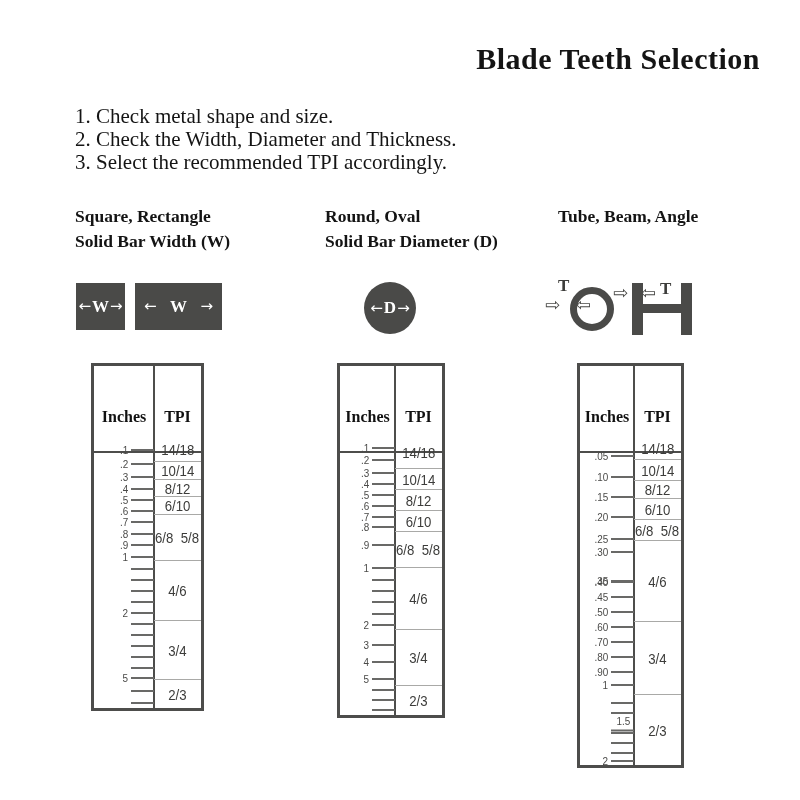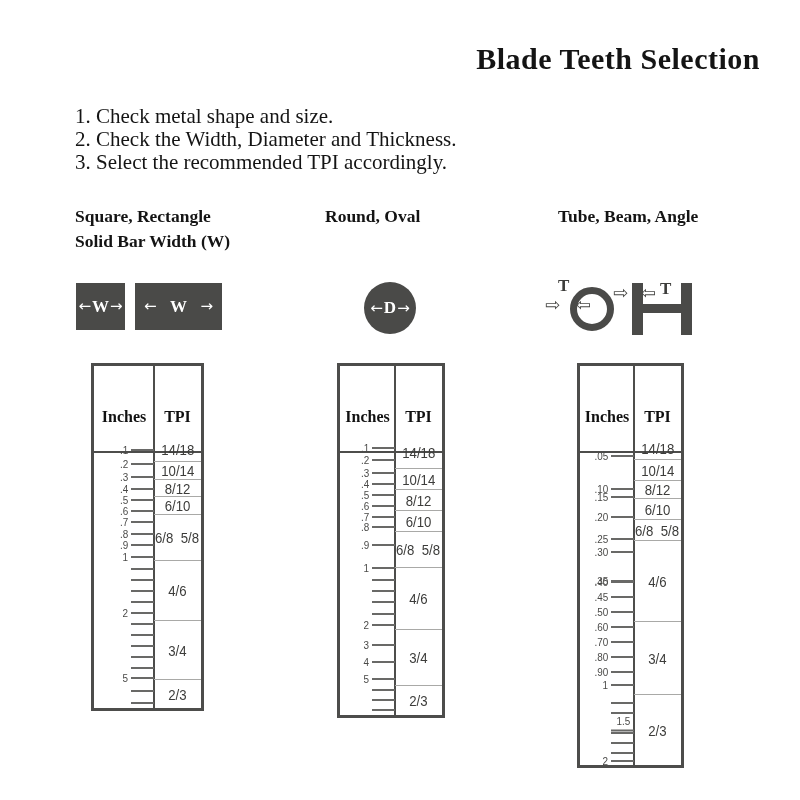--- a/index.html
+++ b/index.html
@@ -76,20 +76,21 @@
   <div>2. Check the Width, Diameter and Thickness.</div>
   <div>3. Select the recommended TPI accordingly.</div>
 </div>
 
 <div class="col-heading ch1">
   <div>Square, Rectangle</div>
   <div>Solid Bar Width (W)</div>
 </div>
 <div class="col-heading ch2">
   <div>Round, Oval</div>
+  <div>Solid Bar Diameter (D)</div>
 </div>
 <div class="col-heading ch3">
   <div>Tube, Beam, Angle</div>
 </div>
 
 <div class="wbox wbox1">
   <span class="solid-arrow">←</span>
   <span class="shape-letter">W</span>
   <span class="solid-arrow">→</span>
 </div>
@@ -370,21 +371,21 @@
   <div class="thead">
     <div class="th inches">Inches</div>
     <div class="th thpi">TPI</div>
   </div>
   <div class="vline"></div>
   <div class="ticks">
       <div class="tick" style="top: 90px;">
         <span class="tick-label">.05</span>
         <span class="tick-line"></span>
       </div>
-      <div class="tick" style="top: 111px; margin-top: 12px;">
+      <div class="tick" style="top: 111px;">
         <span class="tick-label">.10</span>
         <span class="tick-line"></span>
       </div>
       <div class="tick" style="top: 131px;">
         <span class="tick-label">.15</span>
         <span class="tick-line"></span>
       </div>
       <div class="tick" style="top: 151px;">
         <span class="tick-label">.20</span>
         <span class="tick-line"></span>

